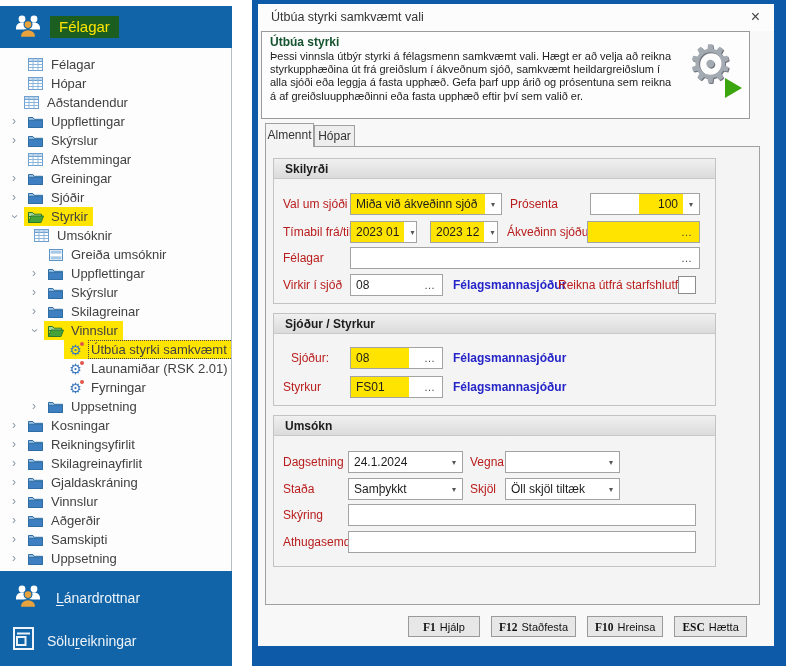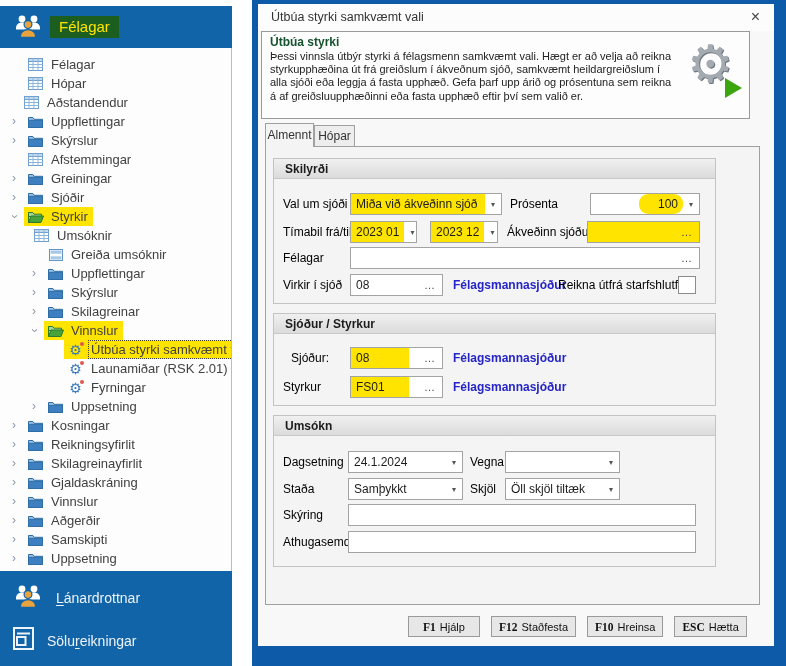--- a/index.html
+++ b/index.html
@@ -52,21 +52,21 @@
   .tab{position:absolute;border:1px solid #a0a0a0;border-bottom:none;font-size:12px;color:#333;
     text-align:center;cursor:pointer;}
   .tab.active{left:7px;top:119px;width:49px;height:24px;background:#f4f4f4;line-height:23px;z-index:3;}
   .tab.inactive{left:56px;top:121px;width:41px;height:21px;background:#ededed;line-height:20px;}
 
   .tabpage{position:absolute;left:7px;top:142px;width:495px;height:459px;border:1px solid #a0a0a0;background:#f4f4f4;z-index:2;}
 
   .gbox{position:absolute;left:7px;width:443px;border:1px solid #c3c3c3;background:#f4f4f4;}
   .ghead{position:absolute;left:0;right:0;top:0;height:20px;background:linear-gradient(#f0f0f0,#dbdbdb);
     border-bottom:1px solid #c8c8c8;font-weight:bold;font-size:12px;color:#1c1c1c;line-height:20px;padding-left:11px;}
-  .lbl{position:absolute;font-size:12px;color:#000000;line-height:22px;height:22px;white-space:nowrap;}
+  .lbl{position:absolute;font-size:12px;color:#b91c1c;line-height:22px;height:22px;white-space:nowrap;}
   .fld{position:absolute;height:22px;border:1px solid #a3a3a3;background:#fff;display:flex;align-items:stretch;
     font-size:12px;color:#1c1c1c;overflow:hidden;}
   .fld .val{padding:0 5px;flex:1;display:flex;align-items:center;white-space:nowrap;}
   .fld .yval{background:var(--yellow);display:flex;align-items:center;padding:0 5px;white-space:nowrap;}
   .fld .spacer{flex:1;}
   .fld .arrow{width:16px;flex:none;display:flex;align-items:center;justify-content:center;
     color:#555;font-size:8px;font-family:"DejaVu Sans",sans-serif;}
   .fld .dots{flex:none;display:flex;align-items:center;padding:0 6px;color:#444;font-size:11px;letter-spacing:1px;}
   .fld.allyellow{background:var(--yellow);}
   .bluename{position:absolute;font-weight:bold;color:var(--linkblue);font-size:12px;line-height:22px;white-space:nowrap;}
@@ -464,21 +464,21 @@
         <div class="ghead">Skilyrði</div>
 
         <div class="lbl" style="left:9px;top:34px;">Val um sjóði</div>
         <div class="fld" style="left:76px;top:34px;width:152px;">
           <span class="yval" style="flex:1;">Miða við ákveðinn sjóð</span>
           <span class="arrow">▾</span>
         </div>
         <div class="lbl" style="left:236px;top:34px;">Prósenta</div>
         <div class="fld" style="left:316px;top:34px;width:110px;">
           <span class="spacer"></span>
-          <span class="yval" style="width:44px;justify-content:flex-end;border-radius:9px;">100</span>
+          <span class="yval" style="width:44px;justify-content:flex-end;">100</span>
           <span class="arrow">▾</span>
         </div>
 
         <div class="lbl" style="left:9px;top:62px;">Tímabil frá/til</div>
         <div class="fld" style="left:76px;top:62px;width:67px;">
           <span class="yval" style="flex:1;">2023 01</span>
           <span class="arrow">▾</span>
         </div>
         <div class="fld" style="left:156px;top:62px;width:68px;">
           <span class="yval" style="flex:1;">2023 12</span>

